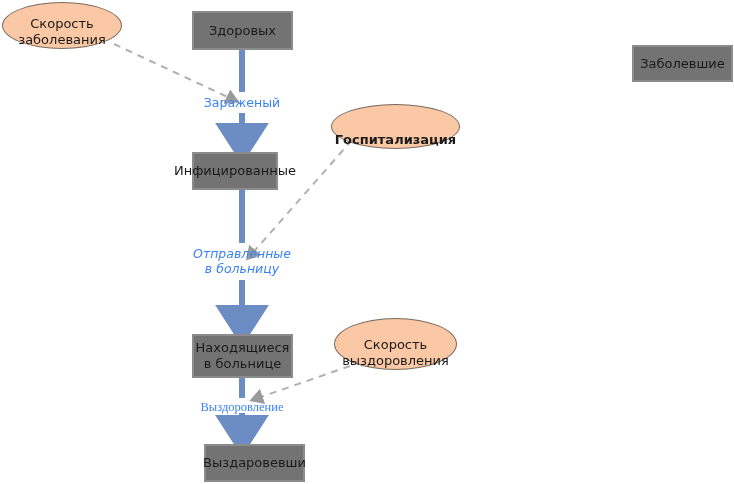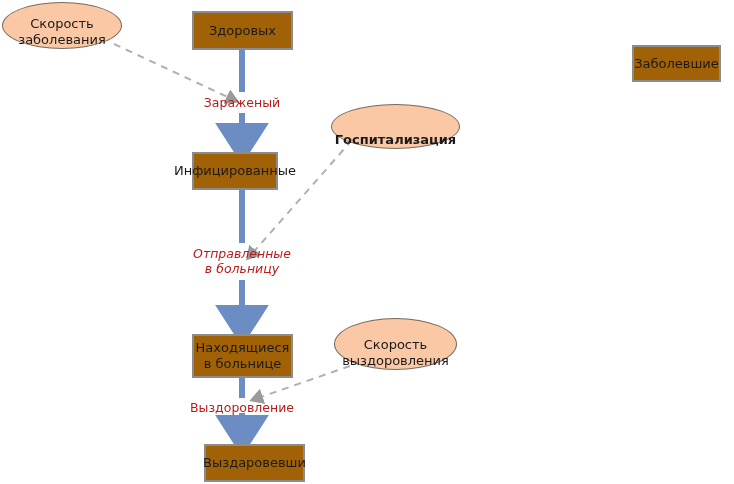--- a/index.html
+++ b/index.html
@@ -18,21 +18,21 @@
   svg.layer {
     position: absolute;
     left: 0;
     top: 0;
     width: 734px;
     height: 484px;
   }
   .node-box {
     position: absolute;
     box-sizing: border-box;
-    background: #a16207;
+    background: #737373;
     border: 2px solid #8c8c8c;
     display: flex;
     align-items: center;
     justify-content: center;
     color: #1a1a1a;
     font-size: 13px;
     line-height: 16px;
     text-align: center;
     white-space: nowrap;
   }
@@ -49,21 +49,21 @@
     align-items: flex-end;
     justify-content: center;
     color: #1a1a1a;
     font-size: 13px;
     line-height: 16px;
     text-align: center;
     white-space: nowrap;
   }
   .flow-label {
     position: absolute;
-    color: #b91c1c;
+    color: #3b82f6;
     font-size: 12.5px;
     line-height: 15px;
     text-align: center;
     white-space: nowrap;
   }
 </style>
 </head>
 <body>
 
 <div id="canvas">
@@ -112,21 +112,21 @@
     <span>
       <span>Находящиеся</span><br>
       <span>в больнице</span>
     </span>
   </div>
 
   <div class="node-box" id="stock-recovered" style="left: 192px; top: 444px; width: 101px; height: 38px; margin-left: 12px;">
     <span class="label-text">Выздаровевши</span>
   </div>
 
-  <div class="node-box" id="stock-sick" style="left: 632px; top: 45px; width: 89px; height: 37px;">
+  <div class="node-box" id="stock-sick" style="left: 632px; top: 45px; width: 101px; height: 37px;">
     <span class="label-text">Заболевшие</span>
   </div>
 
   <div class="node-ellipse" id="rate-infection" style="left: 2px; top: 2px; width: 120px; height: 47px;">
     <span>
       <span>Скорость</span><br>
       <span>заболевания</span>
     </span>
   </div>
 
@@ -143,17 +143,17 @@
 
   <div class="flow-label" id="flow-label-infection" style="left: 162px; top: 95px; width: 160px;">
     <span>Зараженый</span>
   </div>
 
   <div class="flow-label" id="flow-label-hospitalization" style="left: 162px; top: 246px; width: 160px; font-style: italic;">
     <span>Отправленные</span><br>
     <span>в больницу</span>
   </div>
 
-  <div class="flow-label" id="flow-label-recovery" style="left: 162px; top: 400px; width: 160px;">
+  <div class="flow-label" id="flow-label-recovery" style="left: 162px; top: 400px; width: 160px; font-family: Liberation Serif, serif;">
     <span>Выздоровление</span>
   </div>
 
 </div>
 
 </body></html>

